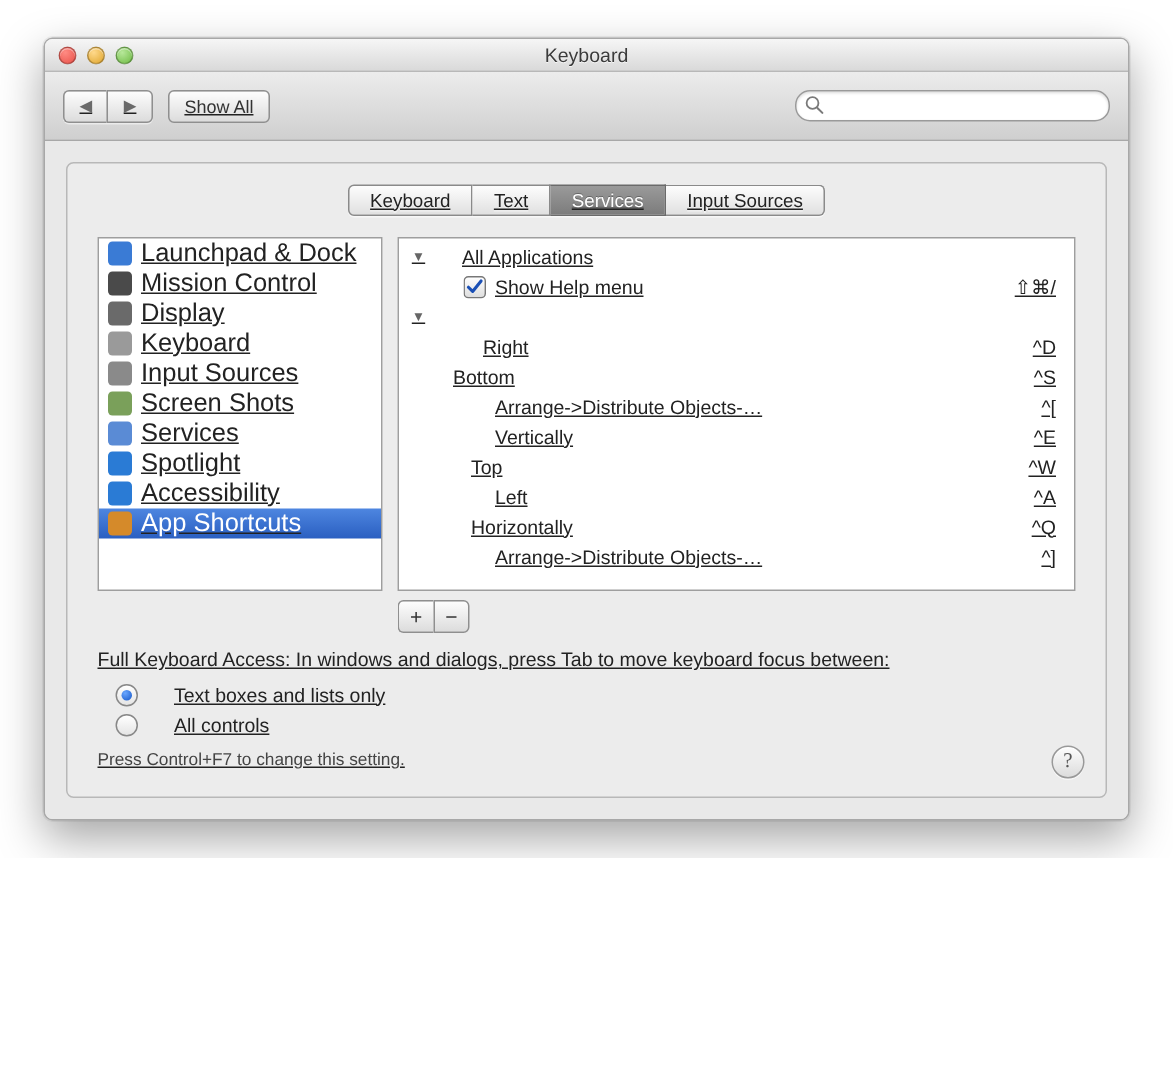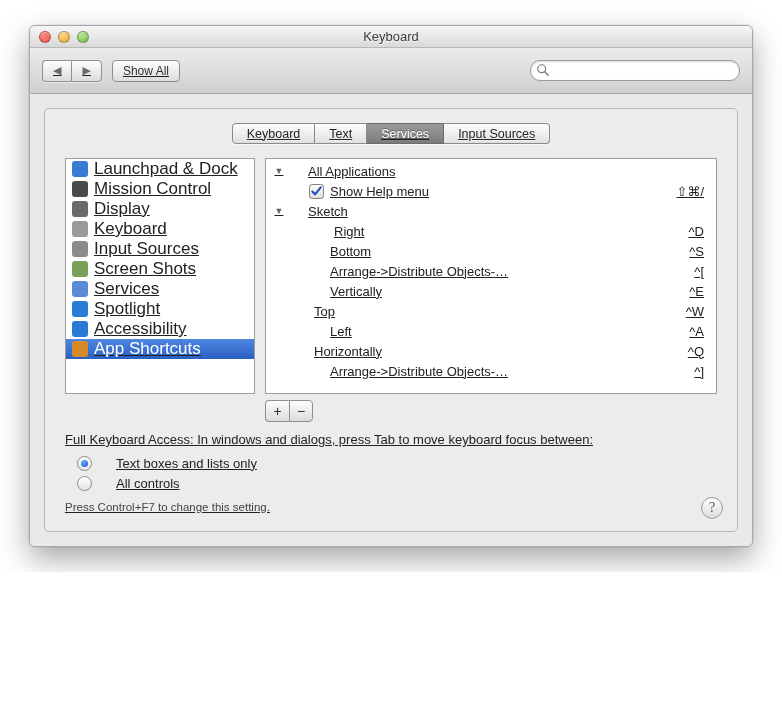--- a/index.html
+++ b/index.html
@@ -356,30 +356,29 @@
                       </defs>
                       <path d="M3.5 8 L6.5 11 L12.5 3.5" fill="none" stroke="#1a4fb5" stroke-width="2.2" stroke-linecap="round" stroke-linejoin="round"></path>
                     </svg>
                   </span>
                   <span class="tlabel">Show Help menu</span>
                   <span class="tkey">⇧⌘/</span>
                 </div>
                 <div class="trow" style="padding-left: 6px;">
                   <span class="disc">▼</span>
                   <span class="chk"></span>
-                  <span class="tlabel">Sketch</span>
                   <span class="tkey"></span>
                 </div>
-                <div class="trow" style="padding-left: 32px;">
+                <div class="trow" style="padding-left: 20px;">
                   <span class="disc"></span>
                   <span class="chk"></span>
                   <span class="tlabel">Right</span>
                   <span class="tkey">^D</span>
                 </div>
-                <div class="trow" style="padding-left: 28px;">
+                <div class="trow" style="">
                   <span class="disc"></span>
                   <span class="chk"></span>
                   <span class="tlabel">Bottom</span>
                   <span class="tkey">^S</span>
                 </div>
                 <div class="trow" style="padding-left: 28px;">
                   <span class="disc"></span>
                   <span class="chk"></span>
                   <span class="tlabel">Arrange-&gt;Distribute Objects-…</span>
                   <span class="tkey">^[</span>

